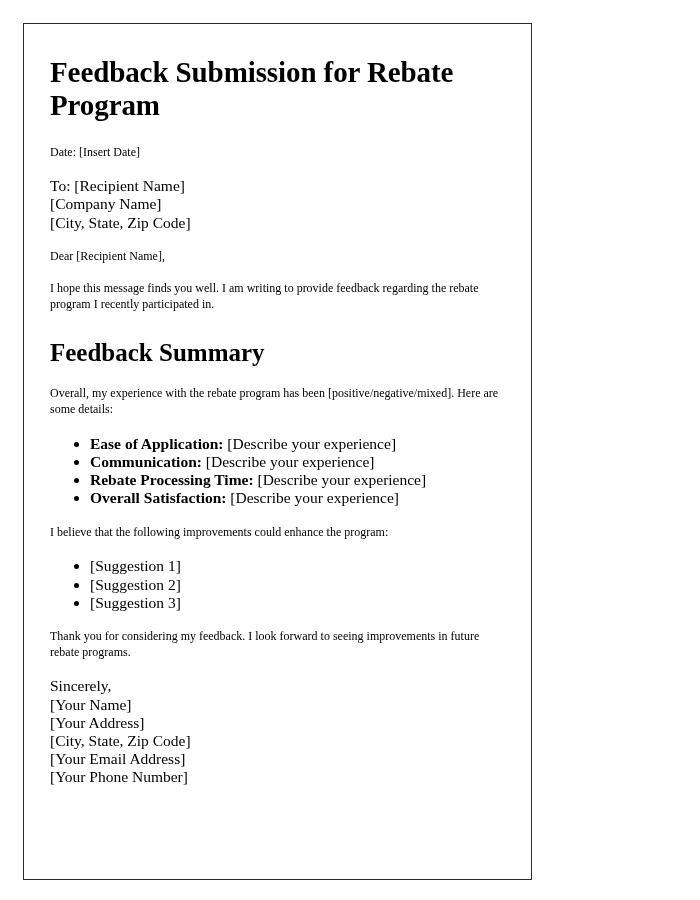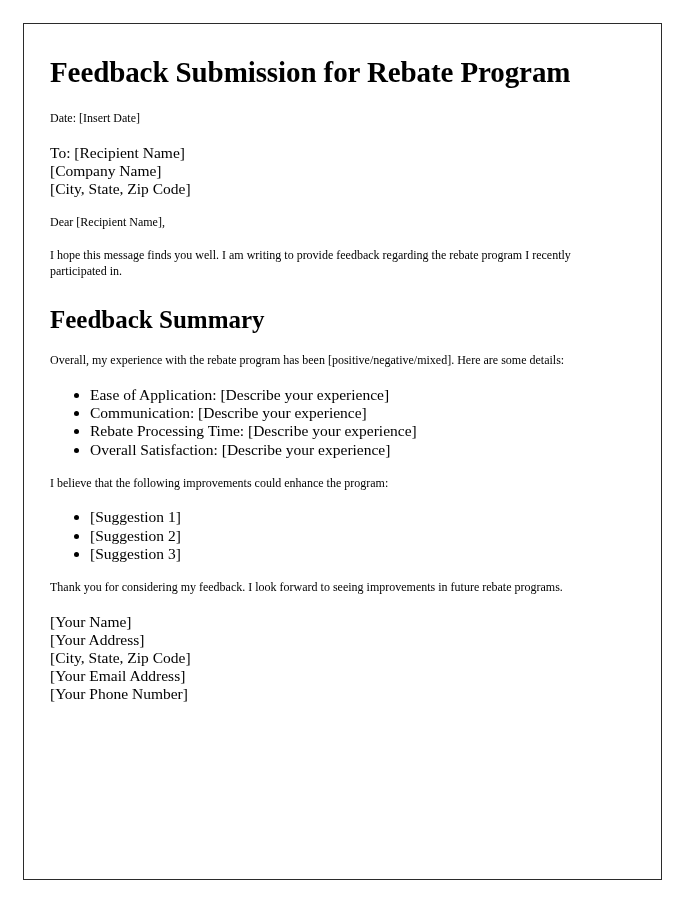--- a/index.html
+++ b/index.html
@@ -13,21 +13,21 @@
     height: 900px;
     font-family: "Liberation Serif", "DejaVu Serif", serif;
     color: #000000;
     overflow: hidden;
   }
 
   .page-frame {
     position: absolute;
     left: 23px;
     top: 23px;
-    width: 639px;
+    width: 509px;
     height: 857px;
     border: 1.5px solid #2b2b2b;
     box-sizing: border-box;
     background: #ffffff;
   }
 
   .page-body {
     padding: 24px 26px 0 26px;
     box-sizing: border-box;
     width: 100%;
@@ -66,21 +66,21 @@
     padding-left: 40px;
     list-style-type: disc;
   }
   ul.doc-list li {
     font-size: 15.5px;
     line-height: 1.18;
     margin: 0;
     padding: 0;
   }
   ul.doc-list li .item-label {
-    font-weight: normal;
+    font-weight: bold;
   }
 </style>
 </head>
 <body>
 
 <div class="page-frame">
   <div class="page-body">
 
     <h1 class="doc-title">Feedback Submission for Rebate Program</h1>
 
@@ -123,20 +123,21 @@
 
     <ul class="doc-list">
       <li>[Suggestion 1]</li>
       <li>[Suggestion 2]</li>
       <li>[Suggestion 3]</li>
     </ul>
 
     <p class="para">Thank you for considering my feedback. I look forward to seeing improvements in future rebate programs.</p>
 
     <div class="block-lines">
+      <div>Sincerely,</div>
       <div>[Your Name]</div>
       <div>[Your Address]</div>
       <div>[City, State, Zip Code]</div>
       <div>[Your Email Address]</div>
       <div>[Your Phone Number]</div>
     </div>
 
   </div>
 </div>
 

